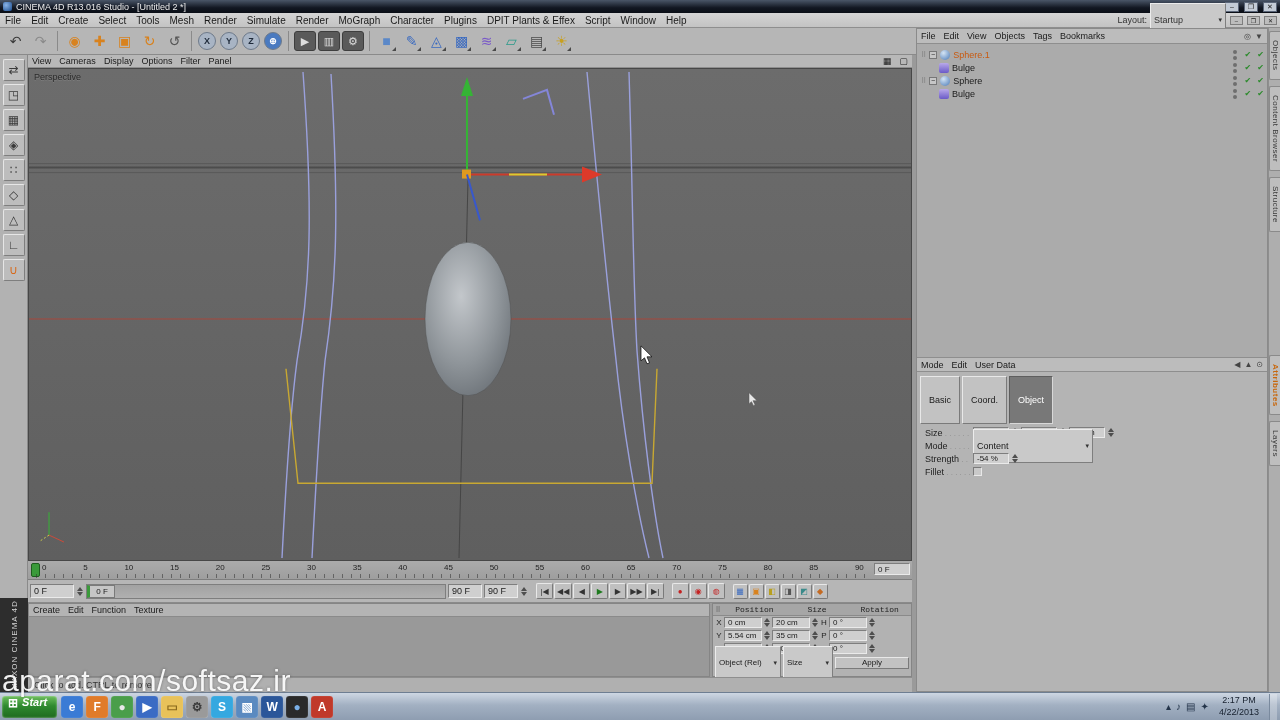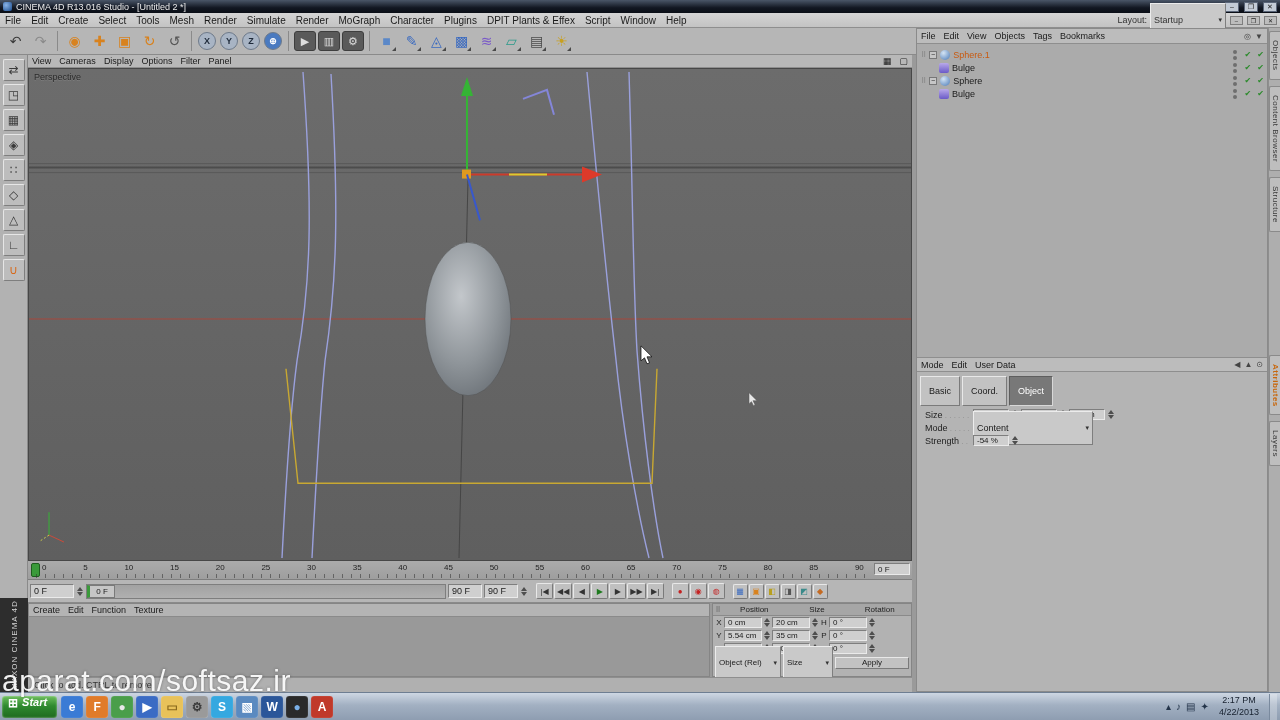--- a/index.html
+++ b/index.html
@@ -91,21 +91,21 @@
   .spin i{display:block;width:0;height:0;border:3px solid transparent;}
   .spin i.u{border-bottom:4px solid #4e4e4e;border-top:0;}
   .spin i.d{border-top:4px solid #4e4e4e;border-bottom:0;}
 
   
   .matpanel{top:603px;left:28px;width:682px;height:74px;background:#9c9c9c;border:1px solid #858585;}
   .mats{height:13px;background:#b4b4b4;border-bottom:1px solid #8a8a8a;}
   .matarea{height:59px;background:#999;}
   .coords{top:603px;left:712px;width:200px;height:74px;background:#b2b2b2;border:1px solid #858585;
     font-size:8px;display:flex;flex-direction:column;}
-  .chead{height:12px;background:#a6a6a6;border-bottom:1px solid #8a8a8a;}
+  .chead{height:12px;background:#a6a6a6;border-bottom:1px solid #8a8a8a;font-family:Liberation Mono, monospace;}
   .grip{width:10px;text-align:center;color:#555;font-size:7px;}
   .ch{flex:1;text-align:center;color:#222;}
   .crow{height:13px;padding-left:2px;gap:1px;}
   .axl{width:8px;text-align:center;color:#222;}
   .cf{width:38px;height:11px;}
   .cfoot{height:15px;gap:2px;padding:1px 2px;}
   .cdd{width:66px;height:12px;font-size:8px;}
   .cdd2{width:50px;height:12px;font-size:8px;}
   .btn{background:#c2c2c2;border:1px solid;border-color:#e8e8e8 #7a7a7a #7a7a7a #e8e8e8;
     font-size:8px;display:flex;align-items:center;justify-content:center;}
@@ -133,21 +133,21 @@
   .oname.sel{color:#c85a10;}
   .ovis{width:5px;height:11px;position:relative;margin-left:auto;margin-right:4px;}
   .ovis::before{content:"";position:absolute;top:1px;left:0;width:4px;height:4px;border-radius:50%;
     background:#6e6e6e;box-shadow:0 6px 0 #6e6e6e;}
   .ock{color:#2a8a2a;font-size:8px;margin-right:3px;}
   .attrtabs{height:14px;background:#bcbcbc;border-bottom:1px solid #8e8e8e;font-size:9px;flex:none;}
   .amicons{margin-left:auto;font-size:8px;color:#444;display:flex;gap:4px;padding-right:4px;}
   .attrbody{flex:1;background:#b4b4b4;padding-top:2px;}
   .atitle{gap:4px;padding:3px 4px;font-size:10px;}
   .stabs{display:flex;gap:2px;padding:2px 3px;}
-  .stab{padding:9px 8px;background:#c2c2c2;border:1px solid;font-size:9px;
+  .stab{padding:18px 8px;background:#c2c2c2;border:1px solid;font-size:9px;
     border-color:#e8e8e8 #7a7a7a #7a7a7a #e8e8e8;}
   .stab.active{background:#787878;color:#fff;border-color:#5e5e5e #d8d8d8 #d8d8d8 #5e5e5e;}
   .asec{font-size:9px;font-weight:bold;padding:3px 4px 2px;border-bottom:1px solid #787878;margin-bottom:3px;}
   .arow{height:13px;padding-left:8px;gap:2px;}
   .albl{width:46px;overflow:hidden;white-space:nowrap;font-size:9px;color:#222;flex:none;}
   .albl::after{content:" . . . . . . .";color:#8a8a8a;font-size:8px;}
   .af{width:36px;height:11px;}
   .mdd{width:120px;height:12px;}
   .chk{width:9px;height:9px;background:#c9c9c9;border:1px solid;border-color:#7a7a7a #e8e8e8 #e8e8e8 #7a7a7a;}
 
@@ -585,20 +585,24 @@
           </span>
       </div>
       <div class="row arow">
         <span class="albl">Strength</span>
         <span class="field af">-54 %</span>
           <span class="spin">
             <i class="u"></i>
             <i class="d"></i>
           </span>
       </div>
+      <div class="row arow">
+        <span class="albl">Fillet</span>
+        <span class="chk"></span>
+      </div>
     </div>
   </div>
 
   <div class="abs edge">
     <div class="vtab">Objects</div>
     <div class="vtab">Content Browser</div>
     <div class="vtab">Structure</div>
     <div class="vtab orange g2">Attributes</div>
     <div class="vtab">Layers</div>
   </div>

